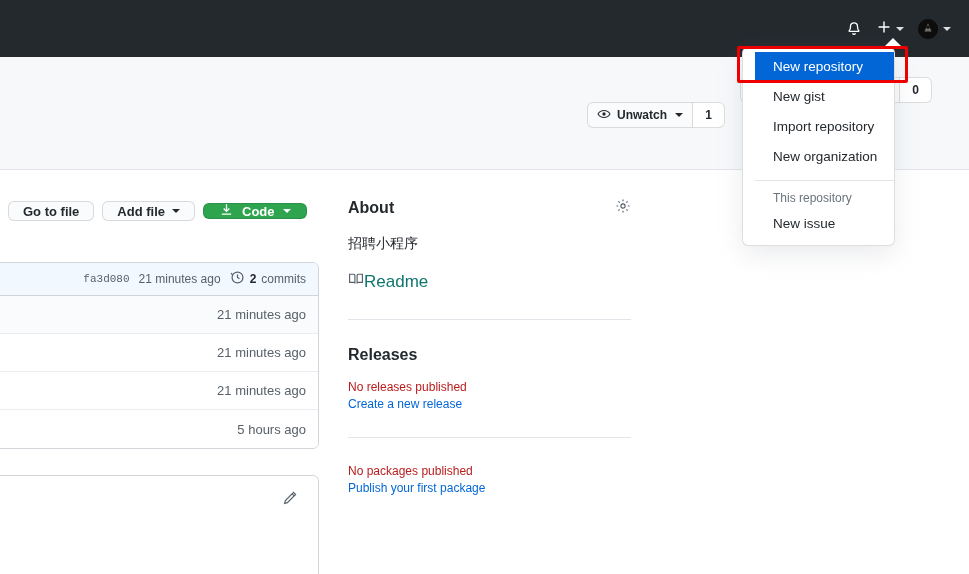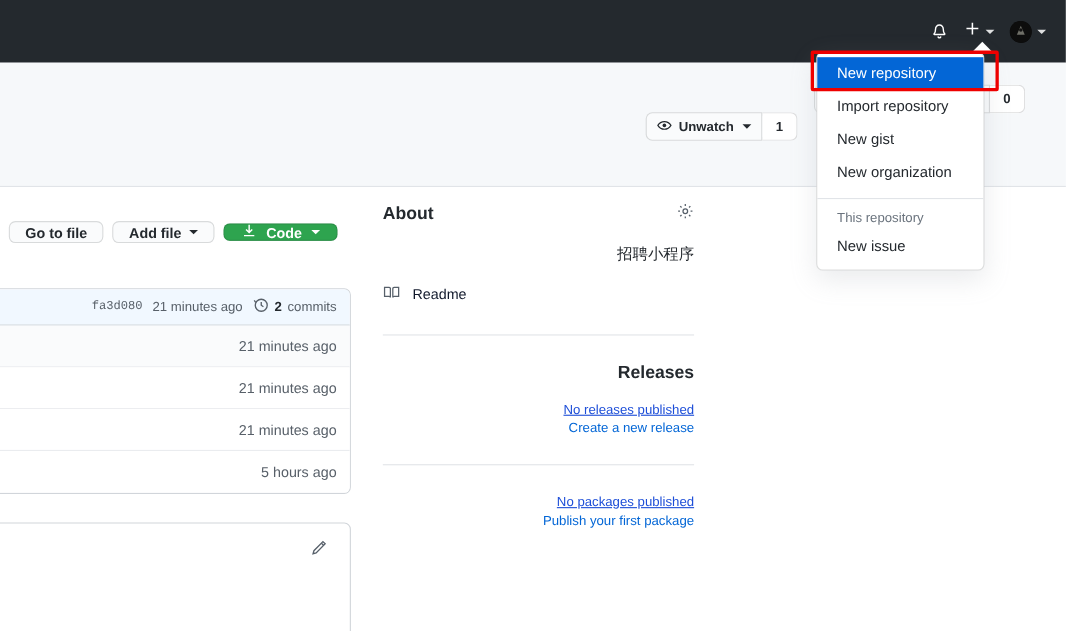--- a/index.html
+++ b/index.html
@@ -161,59 +161,58 @@
     position: absolute; left: -60px; top: 475px;
     width: 379px; height: 120px;
     border: 1px solid #d1d5da;
     border-radius: 6px;
     background: #ffffff;
   }
   .pencil { position: absolute; right: 20px; top: 14px; }
 
   
   .sidebar {
-    position: absolute; left: 348px; top: 184px;
+    position: absolute; left: 348px; top: 198px;
     width: 283px;
-    text-align: right;
   }
   .side-head {
     display:flex; align-items:center; justify-content:space-between;
   }
   .side-title {
     font-size: 16px; font-weight: 600; color: #24292e;
   }
   .side-desc {
     margin-top: 17px;
     font-size: 14px; color: #24292e;
   }
   .side-link-row {
     margin-top: 18px;
-    display:flex; align-items:center; gap: 11px;
-    font-size: 13px; color: #0f172a;
+    display:flex; align-items:center; 
+    font-size: 17px; color: #0f766e;
   }
   .hr {
     margin-top: 27px;
     border-top: 1px solid #e1e4e8;
   }
   .sec {
     margin-top: 26px;
   }
   .sec-title { font-size: 16px; font-weight: 600; color: #24292e; }
-  .sec-sub { margin-top: 16px; font-size: 12px; color: #1d4ed8; text-decoration: underline; }
+  .sec-sub { margin-top: 16px; font-size: 12px; color: #b91c1c; }
   .sec-link { margin-top: 3px; font-size: 12px; color: #0366d6; }
 
   
   .menu {
     position: absolute; left: 742px; top: 47px;
     width: 153px;
     background: #ffffff;
     border: 1px solid rgba(27,31,35,0.15);
     border-radius: 6px;
     box-shadow: 0 8px 24px rgba(149,157,165,0.2);
-    padding: 4px 0 6px 0;
+    padding: 4px 0 6px 12px;
     z-index: 40;
   }
   .menu-arrow {
     position: absolute; left: 884px; top: 38px;
     width: 0; height: 0;
     border-left: 9px solid transparent;
     border-right: 9px solid transparent;
     border-bottom: 9px solid #ffffff;
     z-index: 41;
   }
@@ -406,22 +405,22 @@
     <div class="sec">
       <div class="sec-sub">No packages published</div>
       <div class="sec-link">Publish your first package</div>
     </div>
 
   </div>
 
   <div class="menu-arrow"></div>
   <div class="menu">
     <div class="menu-item sel">New repository</div>
+    <div class="menu-item">New gist</div>
     <div class="menu-item">Import repository</div>
-    <div class="menu-item">New gist</div>
     <div class="menu-item">New organization</div>
     <div class="menu-sep"></div>
     <div class="menu-label">This repository</div>
     <div class="menu-item">New issue</div>
   </div>
 
   <div class="annot"></div>
 
 </div>
 

